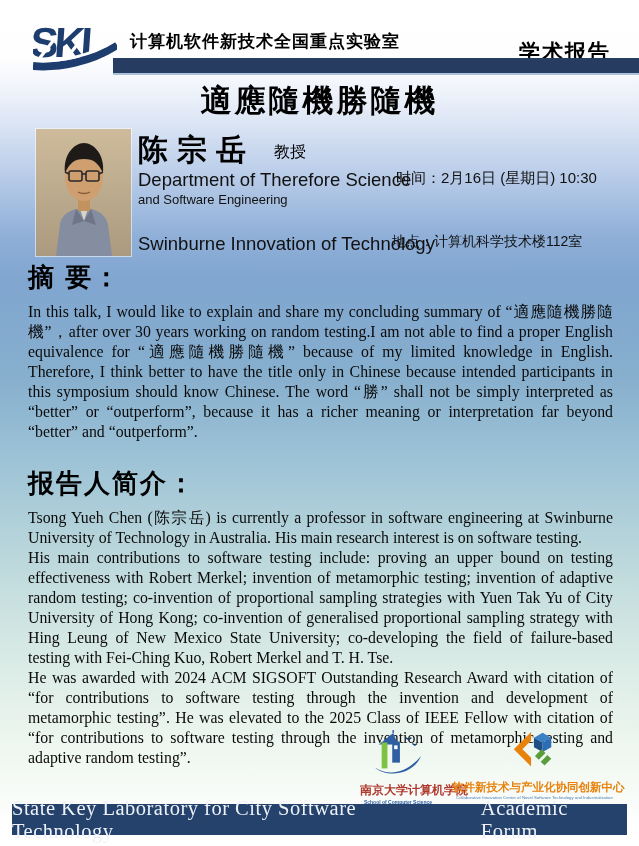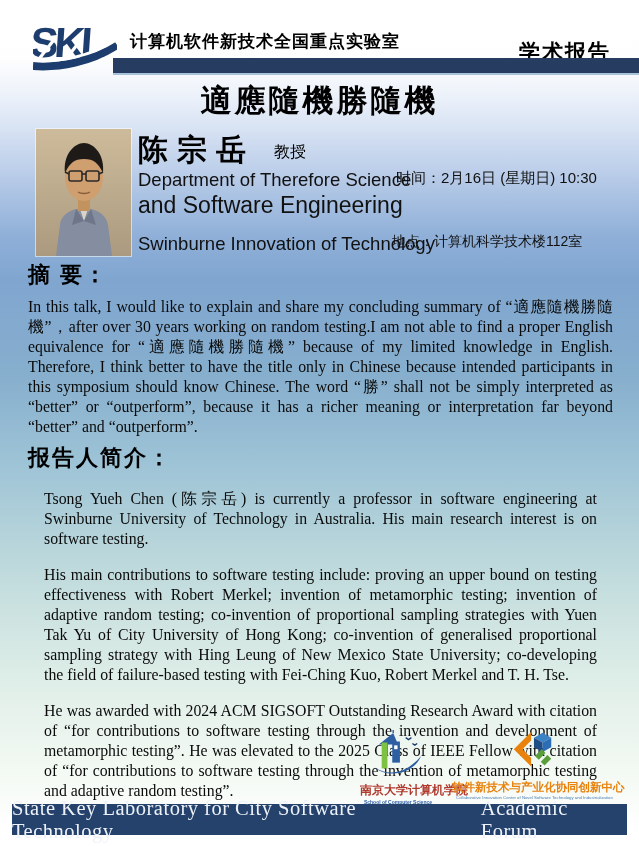--- a/index.html
+++ b/index.html
@@ -37,34 +37,34 @@
   
   .speaker { position: absolute; top: 128px; left: 0; right: 0; height: 130px; }
   .photo { position: absolute; left: 36px; top: 1px; width: 95px; height: 127px; box-shadow: 0 0 0 1px rgba(255,255,255,.55); }
   .speaker-name {
     position: absolute; left: 138px; top: 2px;
     font-family: "Liberation Serif", serif; font-size: 30px; font-weight: 600;
     letter-spacing: 9px; color: #000;
   }
   .speaker-rank { position: absolute; left: 258px; top: 14px; font-size: 16px; color: #000; margin-left: 16px; }
   .dept1 { position: absolute; left: 138px; top: 41px; font-size: 18.5px; color: #111; }
-  .dept2 { position: absolute; left: 138px; top: 64px; font-size: 23px; color: #111; }
+  .dept2 { position: absolute; left: 138px; top: 64px; font-size: 13px; color: #111; }
   .time-line { position: absolute; left: 396px; top: 41px; font-size: 15px; color: #111; }
   .univ { position: absolute; left: 138px; top: 105px; font-size: 18.5px; color: #111; }
   .venue-line { position: absolute; left: 392px; top: 105px; font-size: 14px; color: #111; }
 
   
   .content { position: absolute; top: 260px; left: 28px; width: 585px; }
-  .sec-heading { font-size: 22px; font-weight: bold; color: #000; letter-spacing: 2px; margin-bottom: 7px; }
+  .sec-heading { font-size: 26px; font-weight: bold; color: #000; letter-spacing: 2px; margin-bottom: 7px; }
   .body-text {
     font-family: "Liberation Serif", serif; font-size: 15.8px; line-height: 20px;
     color: #0a0a0a; text-align: justify;
   }
-  .body-text p { margin: 16px; }
-  .bio-heading { margin-top: 6px; }
+  .body-text p { margin: 0; }
+  .bio-heading { margin-top: 24px; }
 
   
   .logos { position: absolute; top: 728px; left: 0; right: 0; height: 74px; }
   .nju-logo { position: absolute; left: 360px; top: 2px; width: 76px; text-align: center; }
   .nju-cn { font-size: 12px; font-weight: bold; color: #b03a2e; white-space: nowrap; }
   .nju-en { font-size: 5px; font-weight: bold; color: #2e5fa3; white-space: nowrap; }
   .cicn-logo { position: absolute; left: 452px; top: 2px; width: 162px; text-align: center; }
   .cicn-cn { font-size: 11.5px; font-weight: bold; color: #e8820c; white-space: nowrap; }
   .cicn-en { font-size: 4.5px; color: #4a7fb5; white-space: nowrap; transform: scale(.95); }
 

